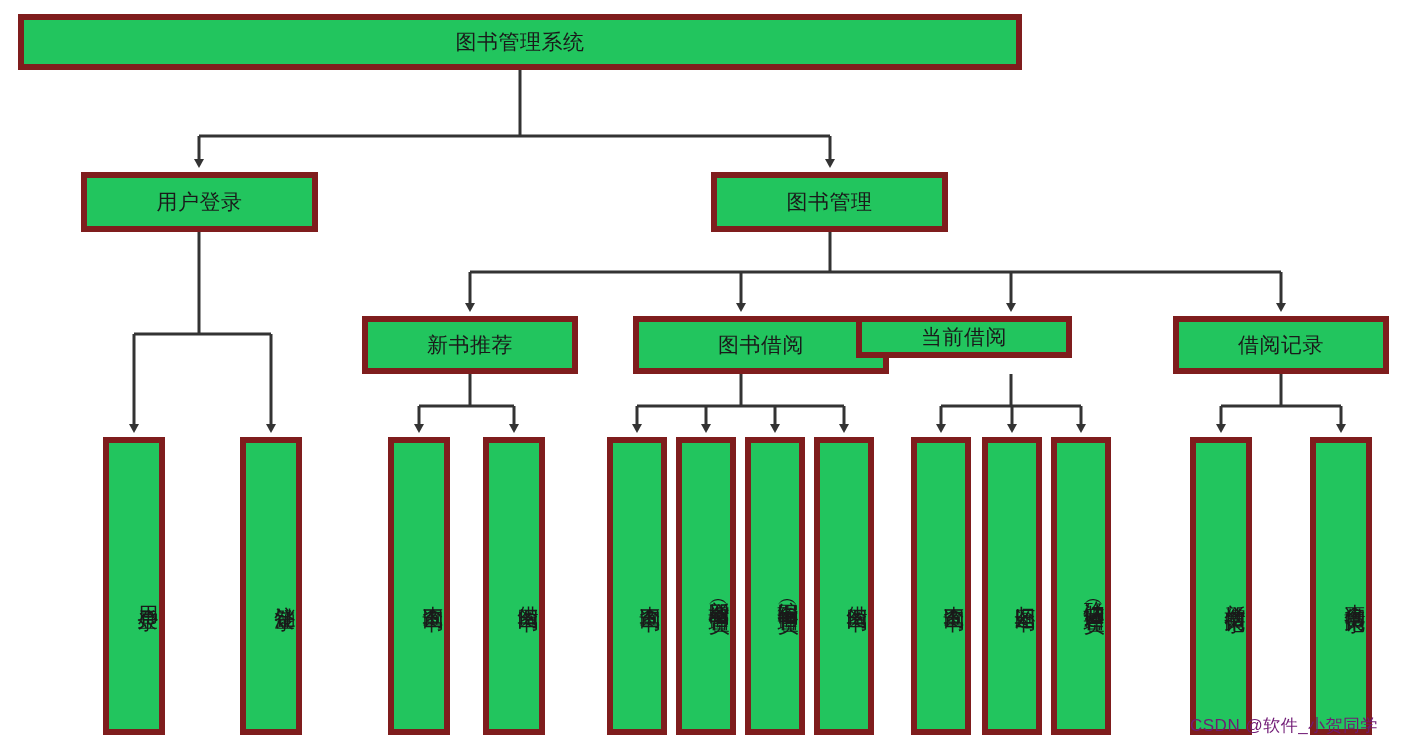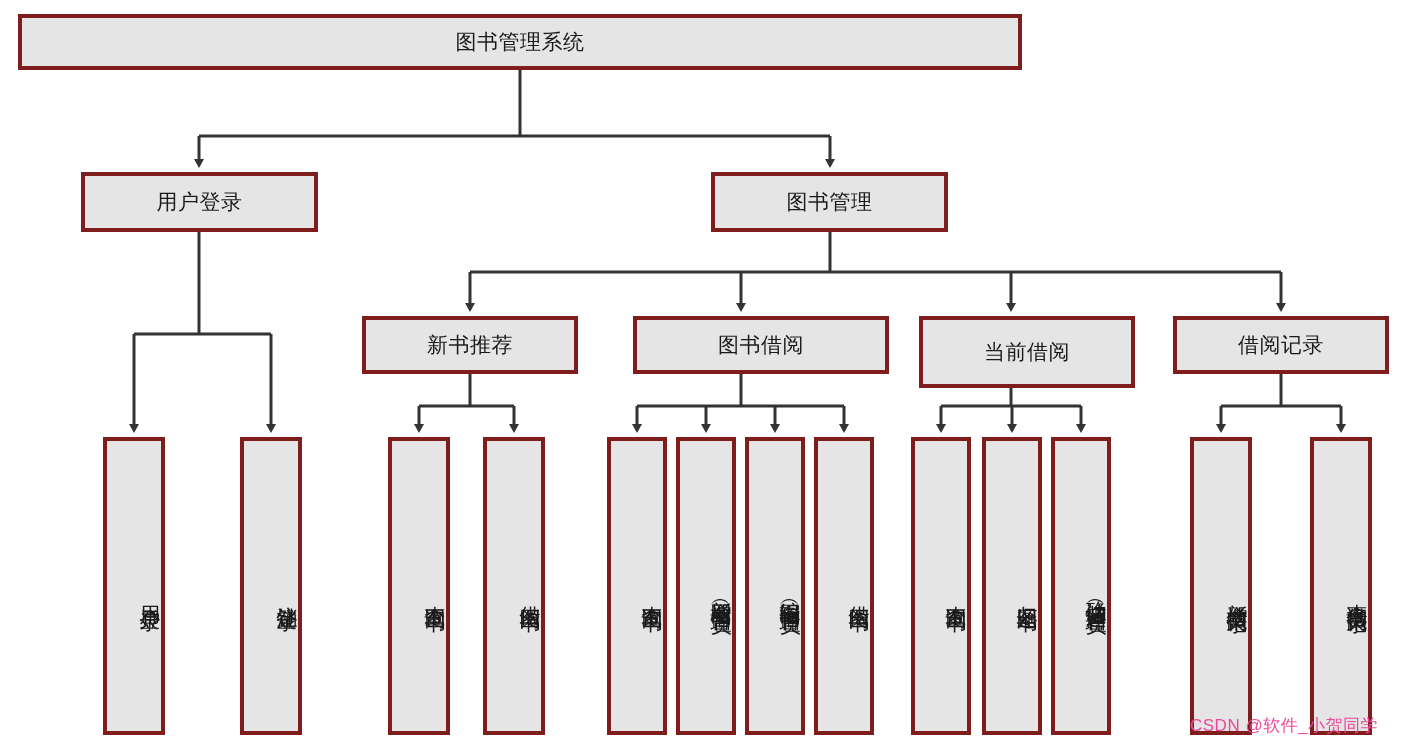--- a/index.html
+++ b/index.html
@@ -21,22 +21,22 @@
     position: absolute;
     left: 0;
     top: 0;
     width: 1405px;
     height: 747px;
     pointer-events: none;
   }
   .node {
     position: absolute;
     box-sizing: border-box;
-    border: 4px solid #7f1d1d;
-    background: #e5e5e5;
+    border: 6px solid #7f1d1d;
+    background: #22c55e;
     display: flex;
     align-items: center;
     justify-content: center;
     color: #1a1a1a;
   }
   .node.horizontal {
     font-size: 21px;
     letter-spacing: 0.5px;
   }
   .node.vertical {
@@ -49,21 +49,21 @@
     justify-content: center;
   }
   .node.vertical .vtext {
     writing-mode: vertical-rl;
     text-orientation: upright;
     line-height: 1;
   }
   .watermark {
     position: absolute;
     font-size: 17px;
-    color: #ec4899;
+    color: #701a75;
     letter-spacing: 0.5px;
     white-space: nowrap;
   }
 </style>
 </head>
 <body>
 
 <div id="canvas">
 
   <svg class="wires" viewBox="0 0 1405 747" xmlns="http://www.w3.org/2000/svg">
@@ -126,21 +126,21 @@
   <div class="node horizontal" style="left:711px; top:172px; width:237px; height:60px;justify-content:center;">
     <span>图书管理</span>
   </div>
 
   <div class="node horizontal" style="left:362px; top:316px; width:216px; height:58px;">
     <span>新书推荐</span>
   </div>
   <div class="node horizontal" style="left:633px; top:316px; width:256px; height:58px;">
     <span>图书借阅</span>
   </div>
-  <div class="node horizontal" style="left:919px; top:316px; width:216px; height:72px;">
+  <div class="node horizontal" style="left:856px; top:316px; width:216px; height:42px;">
     <span>当前借阅</span>
   </div>
   <div class="node horizontal" style="left:1173px; top:316px; width:216px; height:58px;">
     <span>借阅记录</span>
   </div>
 
   <div class="node vertical" style="left:103px; top:437px; width:62px; height:298px;">
     <span class="vtext">用户登录</span>
   </div>
   <div class="node vertical" style="left:240px; top:437px; width:62px; height:298px;">

